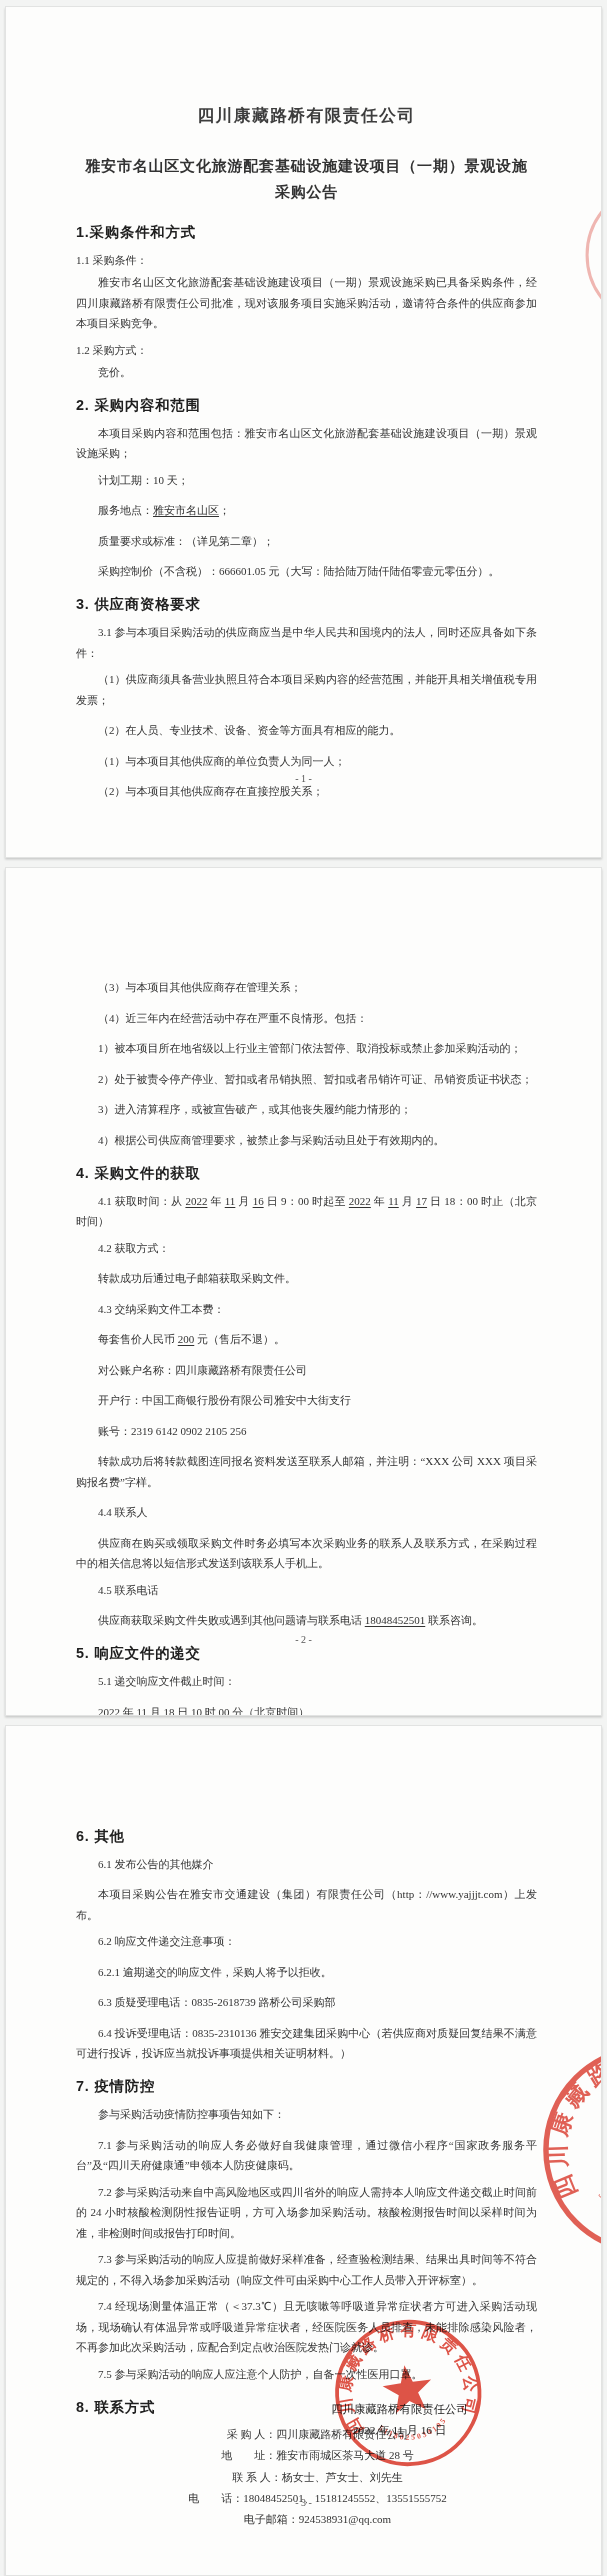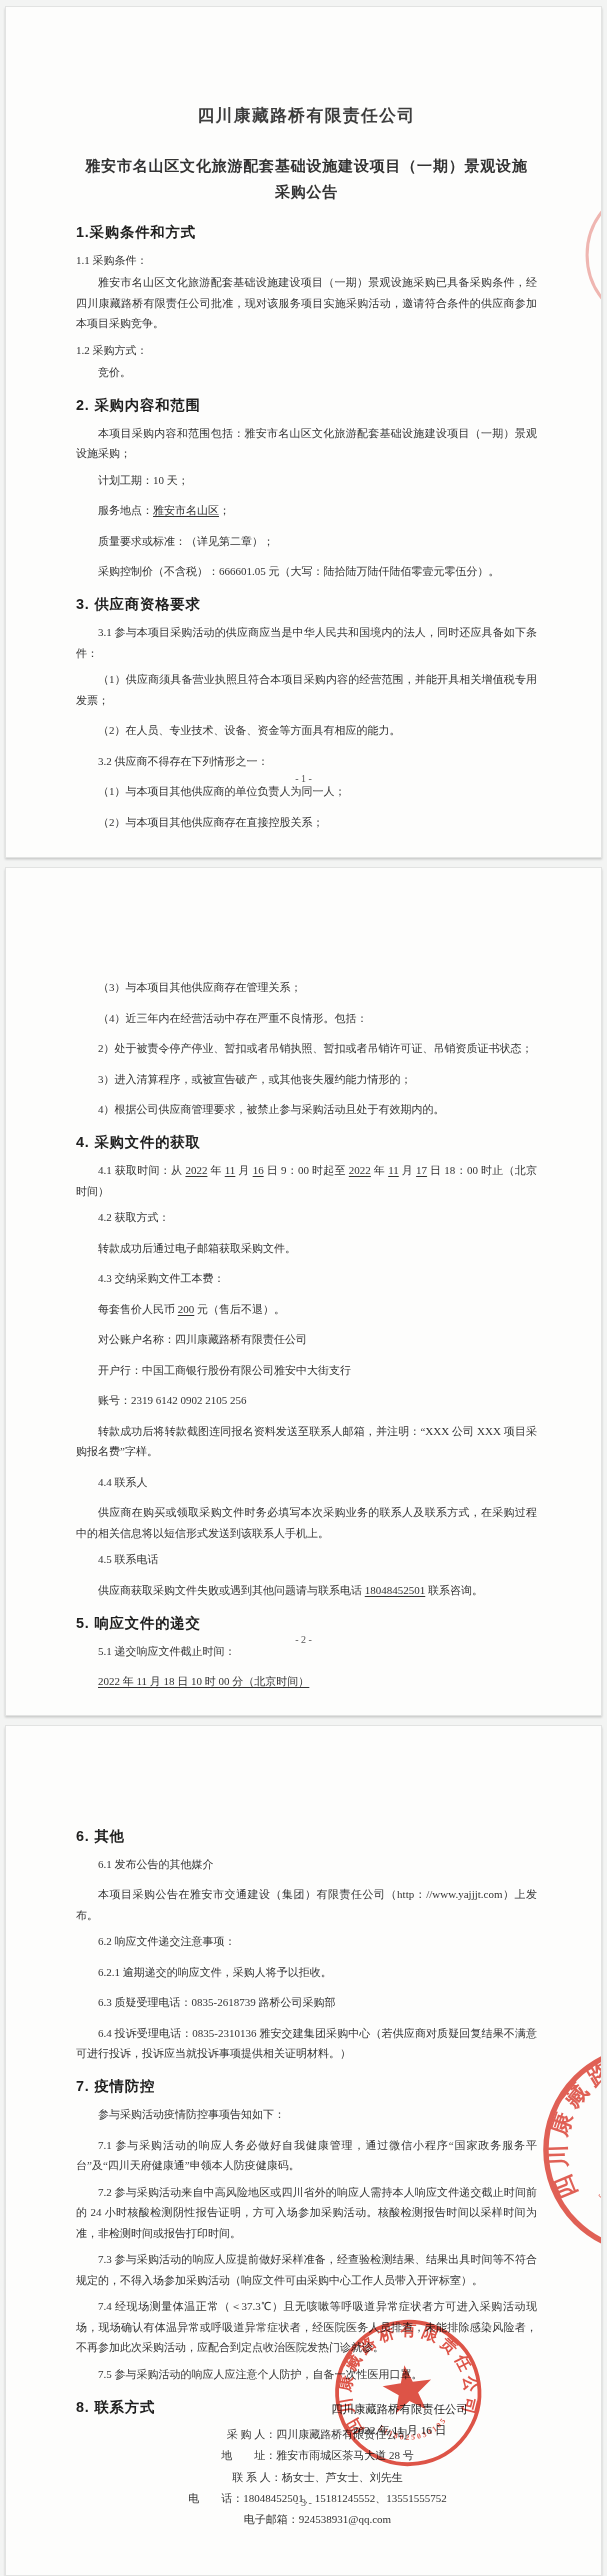--- a/index.html
+++ b/index.html
@@ -56,35 +56,35 @@
       <div class="h"><span>2. 采购内容和范围</span></div>
       <div class="p i2"><span>本项目采购内容和范围包括：雅安市名山区文化旅游配套基础设施建设项目（一期）景观设施采购；</span></div>
       <div class="p i2 sp"><span>计划工期：10 天；</span></div>
       <div class="p i2 sp"><span>服务地点：</span><span class="u">雅安市名山区</span><span>；</span></div>
       <div class="p i2 sp"><span>质量要求或标准：（详见第二章）；</span></div>
       <div class="p i2 sp"><span>采购控制价（不含税）：666601.05 元（大写：陆拾陆万陆仟陆佰零壹元零伍分）。</span></div>
       <div class="h"><span>3. 供应商资格要求</span></div>
       <div class="p i2"><span>3.1 参与本项目采购活动的供应商应当是中华人民共和国境内的法人，同时还应具备如下条件：</span></div>
       <div class="p i2 sp"><span>（1）供应商须具备营业执照且符合本项目采购内容的经营范围，并能开具相关增值税专用发票；</span></div>
       <div class="p i2 sp"><span>（2）在人员、专业技术、设备、资金等方面具有相应的能力。</span></div>
-      <div class="p i2 sp"><span>3.2 供应商不得存在下列情形之一：</span></div>
       <div class="p i2 sp"><span>（1）与本项目其他供应商的单位负责人为同一人；</span></div>
       <div class="p i2 sp"><span>（2）与本项目其他供应商存在直接控股关系；</span></div>
     </div>
   <svg class="seal" id="seal-p1" width="152" height="152" viewBox="0 0 200 200">
     <circle cx="100" cy="100" r="92" fill="none" stroke="#e06055" stroke-width="4"></circle>
     <circle cx="100" cy="100" r="72" fill="none" stroke="#e8948c" stroke-width="1.5"></circle>
   </svg>
   <div class="pagenum">- 1 -</div>
 </div>
 
 <div class="page" id="page2">
   <div class="content">
       <div class="p i2 sp"><span>（3）与本项目其他供应商存在管理关系；</span></div>
       <div class="p i2 sp"><span>（4）近三年内在经营活动中存在严重不良情形。包括：</span></div>
+      <div class="p i2 sp"><span>1）被本项目所在地省级以上行业主管部门依法暂停、取消投标或禁止参加采购活动的；</span></div>
       <div class="p i2 sp"><span>2）处于被责令停产停业、暂扣或者吊销执照、暂扣或者吊销许可证、吊销资质证书状态；</span></div>
       <div class="p i2 sp"><span>3）进入清算程序，或被宣告破产，或其他丧失履约能力情形的；</span></div>
       <div class="p i2 sp"><span>4）根据公司供应商管理要求，被禁止参与采购活动且处于有效期内的。</span></div>
       <div class="h"><span>4. 采购文件的获取</span></div>
       <div class="p i2"><span>4.1 获取时间：从 </span><span class="u">2022</span><span> 年 </span><span class="u">11</span><span> 月 </span><span class="u">16</span><span> 日 9：00 时起至 </span><span class="u">2022</span><span> 年 </span><span class="u">11</span><span> 月 </span><span class="u">17</span><span> 日 18：00 时止（北京时间）</span></div>
       <div class="p i2 sp"><span>4.2 获取方式：</span></div>
       <div class="p i2 sp"><span>转款成功后通过电子邮箱获取采购文件。</span></div>
       <div class="p i2 sp"><span>4.3 交纳采购文件工本费：</span></div>
       <div class="p i2 sp"><span>每套售价人民币 </span><span class="u">200</span><span> 元（售后不退）。</span></div>
       <div class="p i2 sp"><span>对公账户名称：四川康藏路桥有限责任公司</span></div>

